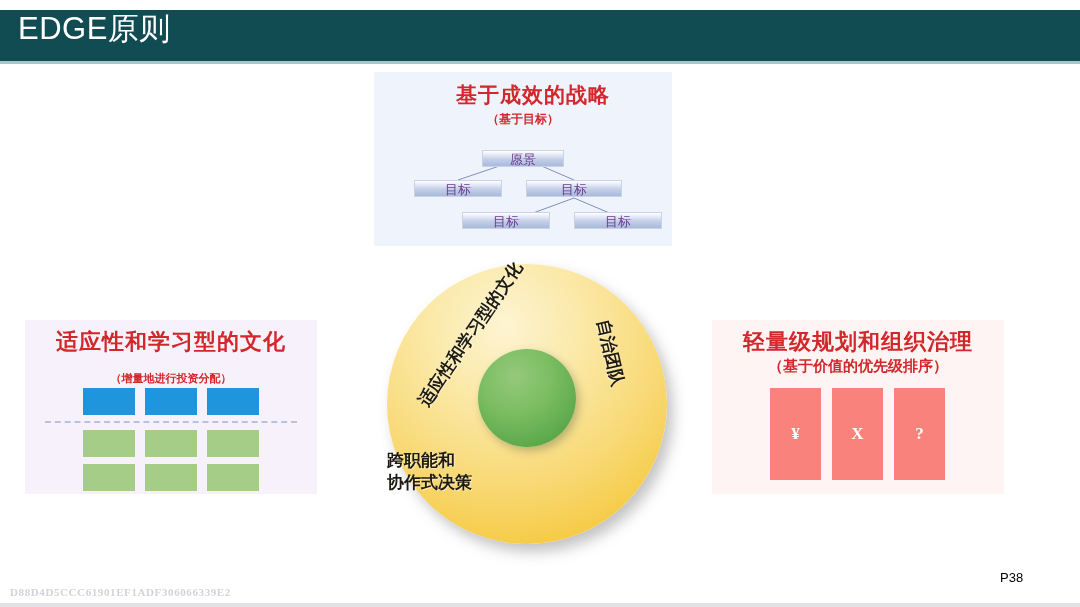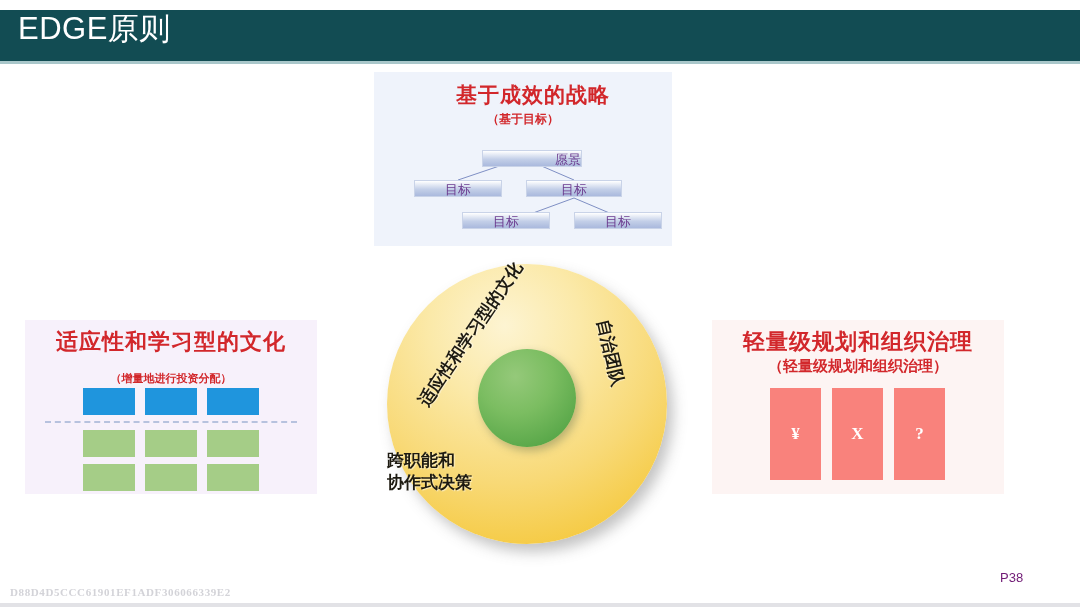--- a/index.html
+++ b/index.html
@@ -260,21 +260,21 @@
     font-size: 11px;
     letter-spacing: 0.6px;
     color: #d3d3d8;
     white-space: nowrap;
   }
   #page-number {
     position: absolute;
     left: 1000px;
     top: 570px;
     font-size: 13px;
-    color: #701a75;
+    color: #000000;
     font-family: "Liberation Sans", sans-serif;
   }
   #footer-rule {
     position: absolute;
     left: 0;
     top: 603px;
     width: 1080px;
     height: 4px;
     background: #e2e2e6;
   }
@@ -293,21 +293,21 @@
   <div id="tree-area">
     <svg id="tree-svg" viewBox="0 0 298 108">
 
       <line x1="149" y1="20" x2="84" y2="42" stroke="#7f8fc4" stroke-width="1"></line>
       <line x1="149" y1="20" x2="200" y2="42" stroke="#7f8fc4" stroke-width="1"></line>
 
       <line x1="200" y1="60" x2="140" y2="82" stroke="#7f8fc4" stroke-width="1"></line>
       <line x1="200" y1="60" x2="252" y2="82" stroke="#7f8fc4" stroke-width="1"></line>
     </svg>
 
-    <div class="tree-node" style="left:108px; top:12px; width:100px;text-align:right;">愿景</div>
+    <div class="tree-node" style="left:108px; top:12px; width:82px;">愿景</div>
 
     <div class="tree-node" style="left:40px; top:42px; width:88px;">目标</div>
     <div class="tree-node" style="left:152px; top:42px; width:96px;">目标</div>
 
     <div class="tree-node" style="left:88px; top:74px; width:88px;">目标</div>
     <div class="tree-node" style="left:200px; top:74px; width:88px;">目标</div>
   </div>
 </div>
 
 <div class="panel" id="panel-priority">
@@ -326,21 +326,21 @@
     <div class="prio-box green" style="left:182px; top:44px;"></div>
 
     <div class="prio-box green" style="left:58px; top:78px;"></div>
     <div class="prio-box green" style="left:120px; top:78px;"></div>
     <div class="prio-box green" style="left:182px; top:78px;"></div>
   </div>
 </div>
 
 <div class="panel" id="panel-governance">
   <div class="panel-title" id="governance-title">轻量级规划和组织治理</div>
-  <div class="panel-subtitle" id="governance-subtitle">（轻量级规划和组织治理）</div>
+  <div class="panel-subtitle" id="governance-subtitle">（基于价值的优先级排序）</div>
 
   <div id="governance-cards">
     <div class="gov-card" style="left:58px;">¥</div>
     <div class="gov-card" style="left:120px;">X</div>
     <div class="gov-card" style="left:182px;">?</div>
   </div>
 </div>
 
 <div id="culture-circle">
   <div id="inner-circle"></div>

